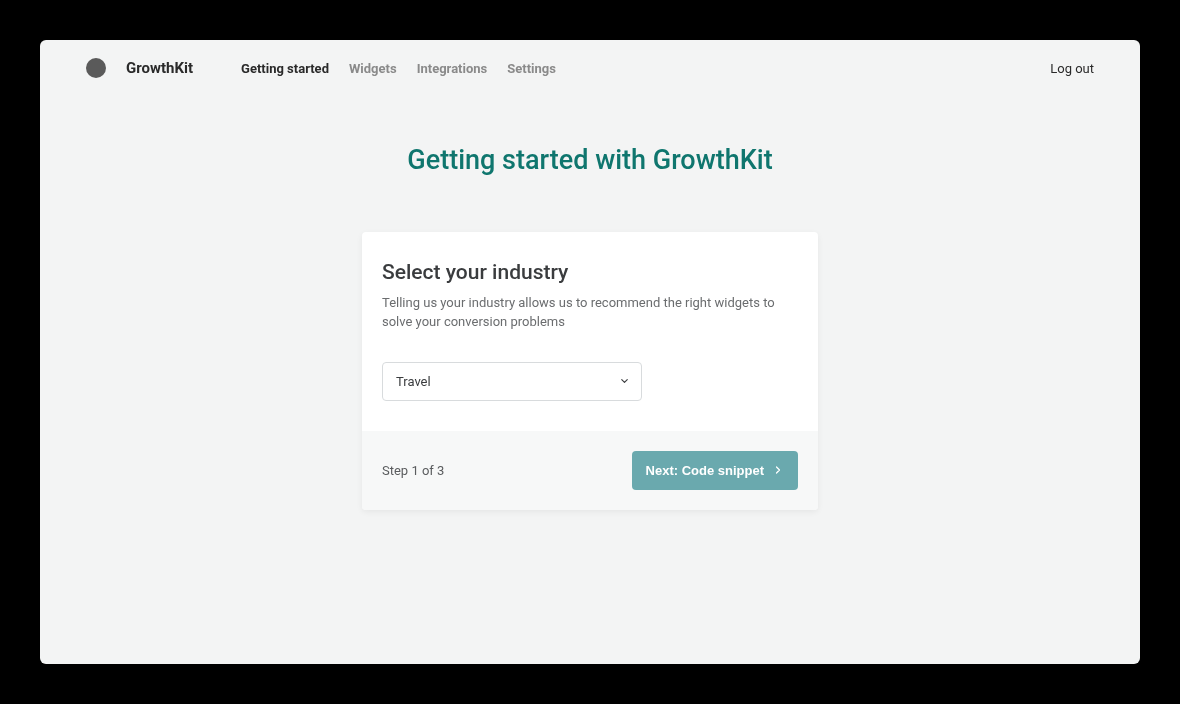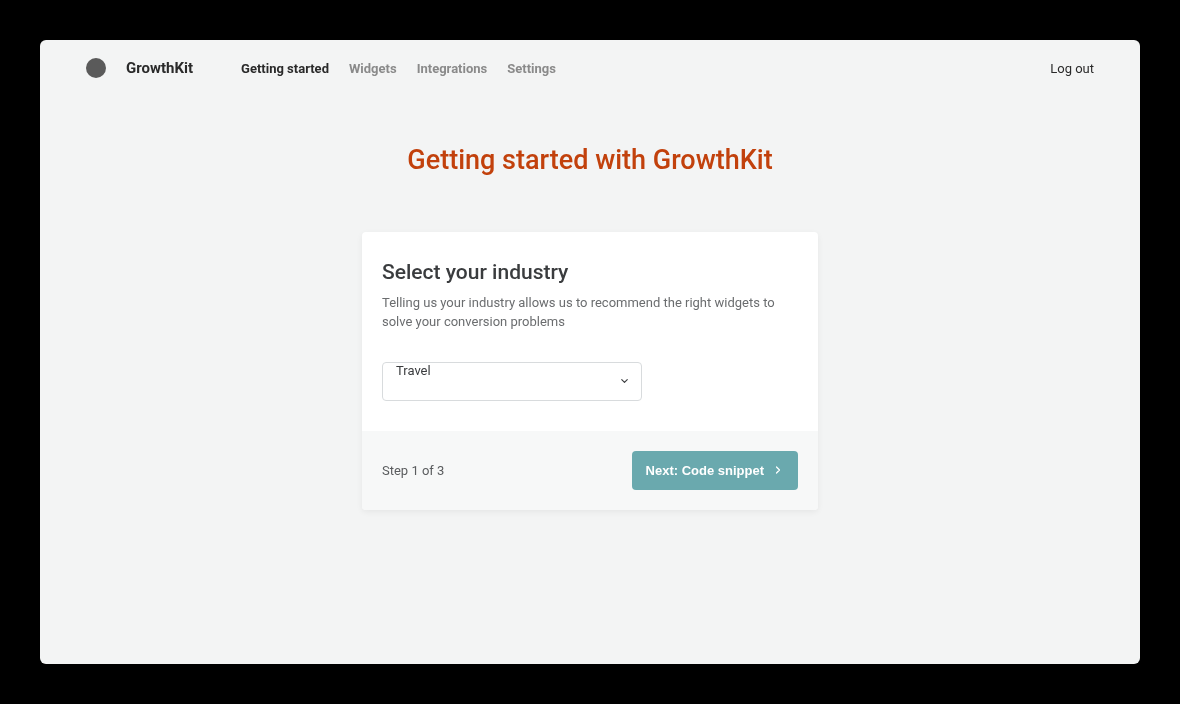--- a/index.html
+++ b/index.html
@@ -63,21 +63,21 @@
     .logout {
       margin-left: auto;
       font-size: 13px;
       color: #2a2a2a;
       cursor: pointer;
     }
     .page-title {
       text-align: center;
       font-size: 27px;
       font-weight: 500;
-      color: #c2410c;
+      color: #0f766e;
       margin-top: 48px;
     }
     .card {
       width: 456px;
       margin: 56px auto 0;
       background: #fff;
       border-radius: 4px;
       box-shadow: 0 2px 6px rgba(0,0,0,0.06);
       overflow: hidden;
     }
@@ -104,21 +104,21 @@
     .select {
       width: 100%;
       height: 39px;
       border: 1px solid #d8dbdd;
       border-radius: 4px;
       padding: 0 34px 0 13px;
       font-size: 13px;
       color: #3a3c3e;
       background: #fff;
       display: flex;
-      align-items: flex-start;
+      align-items: center;
       cursor: pointer;
     }
     .select-chevron {
       position: absolute;
       right: 12px;
       top: 50%;
       transform: translateY(-50%);
       pointer-events: none;
     }
     .card-footer {

